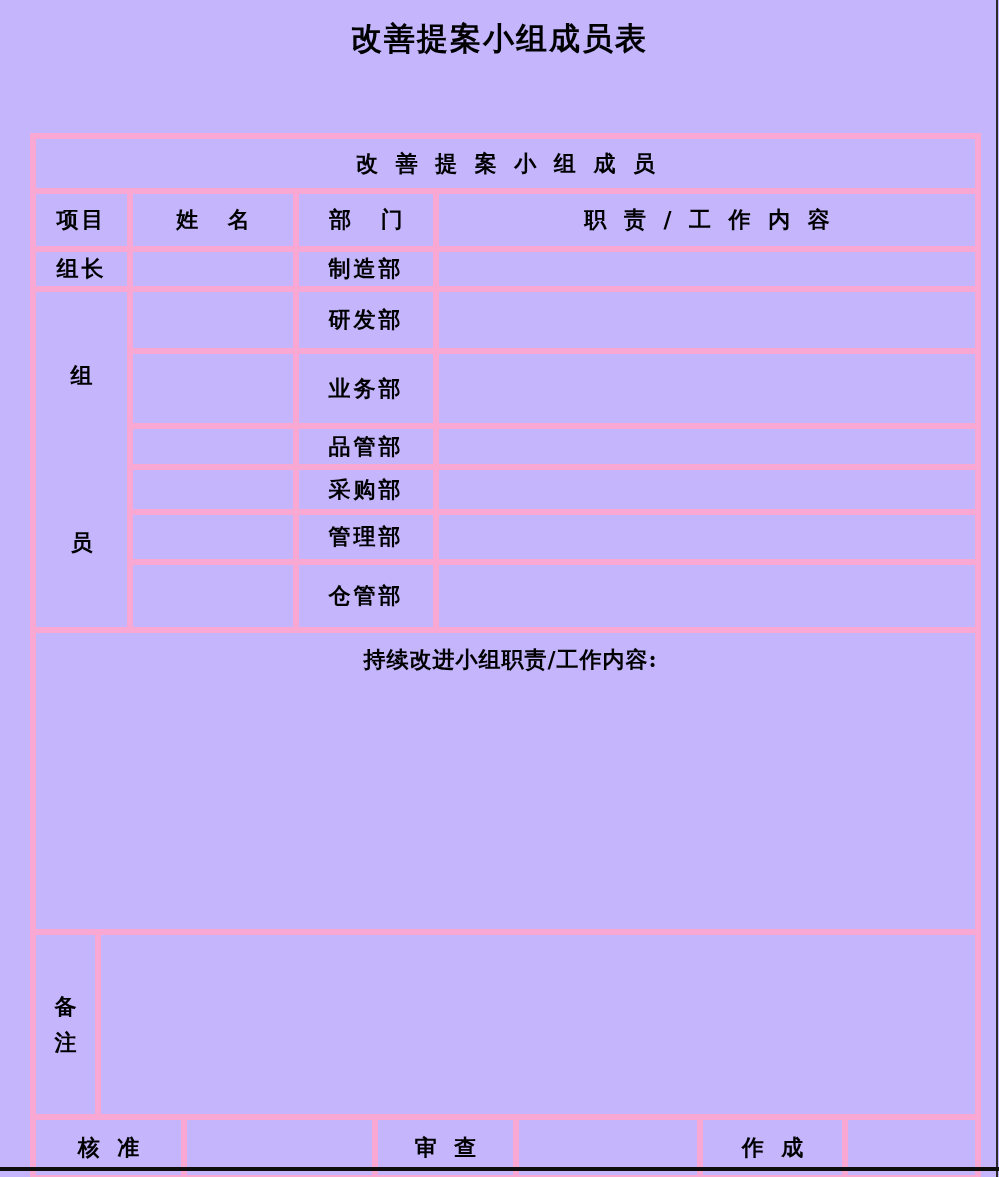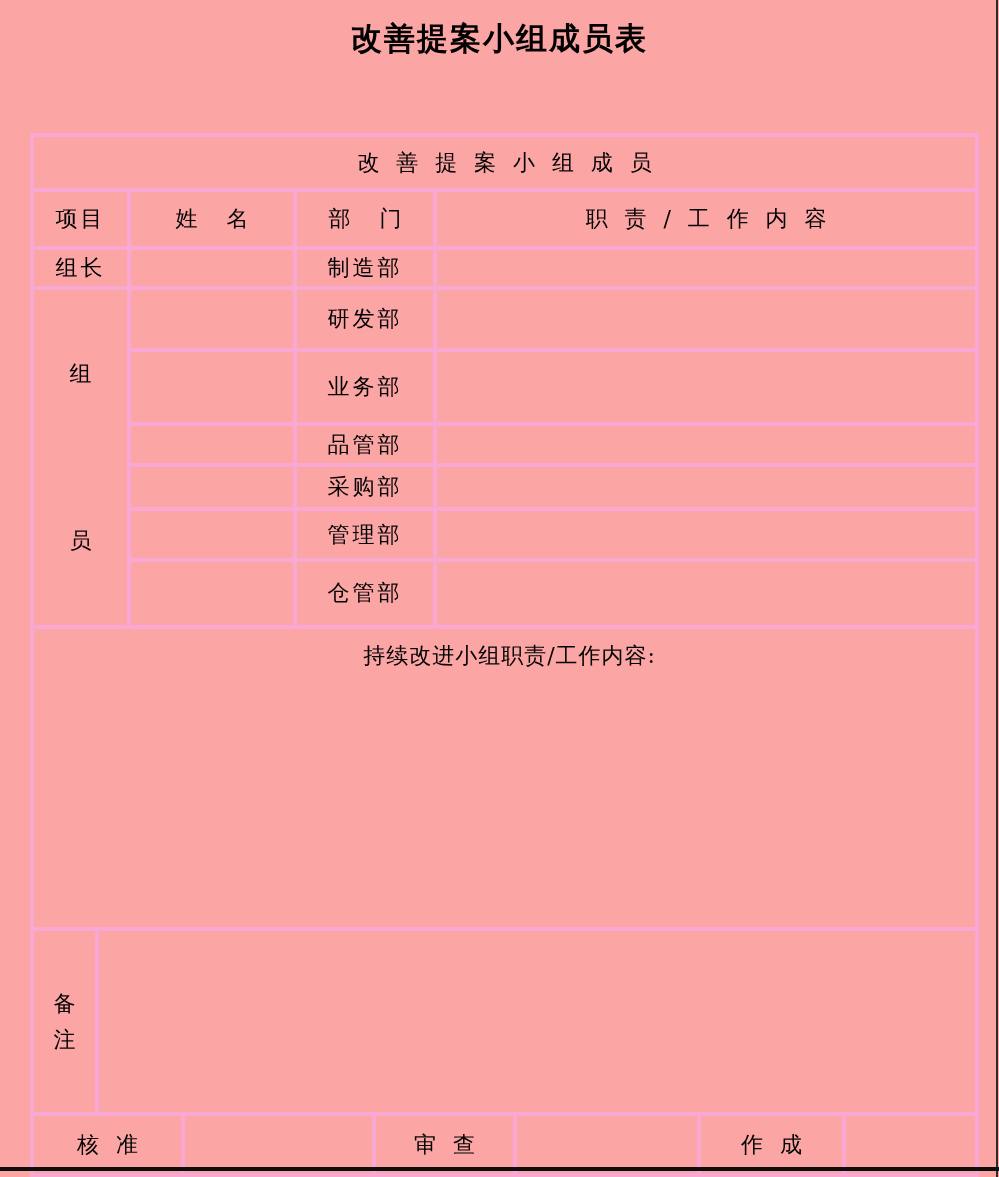--- a/index.html
+++ b/index.html
@@ -3,40 +3,41 @@
 <meta charset="utf-8">
 <style>
   * { margin: 0; padding: 0; box-sizing: border-box; }
   html, body { background: #ffffff; }
   body {
     width: 999px; height: 1177px;
     position: relative;
     font-family: "DejaVu Serif", "Liberation Serif", serif;
     color: #000000;
   }
-  .page { width: 999px; height: 1177px; position: relative; background: #fca5a5; overflow: hidden; }
+  .page { width: 999px; height: 1177px; position: relative; background: #c4b5fd; overflow: hidden; }
 
   .doc-title {
     position: absolute; left: 0; top: 18px; width: 100%;
     text-align: center;
     font-size: 31px; font-weight: bold; letter-spacing: 2px;
   }
 
   table.form {
     position: absolute; left: 30px; top: 133px;
     width: 945px;
     border-collapse: collapse;
     table-layout: fixed;
   }
   table.form td {
-    border: 4px solid #f9a8d4;
+    border: 6px solid #f9a8d4;
     text-align: center;
     vertical-align: middle;
     font-size: 22px;
     overflow: hidden;
+    font-weight: bold;
   }
 
   
   tr.r-h1      { height: 55px; }
   tr.r-h2      { height: 58px; }
   tr.r-leader  { height: 40px; }
   tr.r-m1      { height: 59px; }
   tr.r-m2      { height: 71px; }
   tr.r-m3      { height: 39px; }
   tr.r-m4      { height: 42px; }

